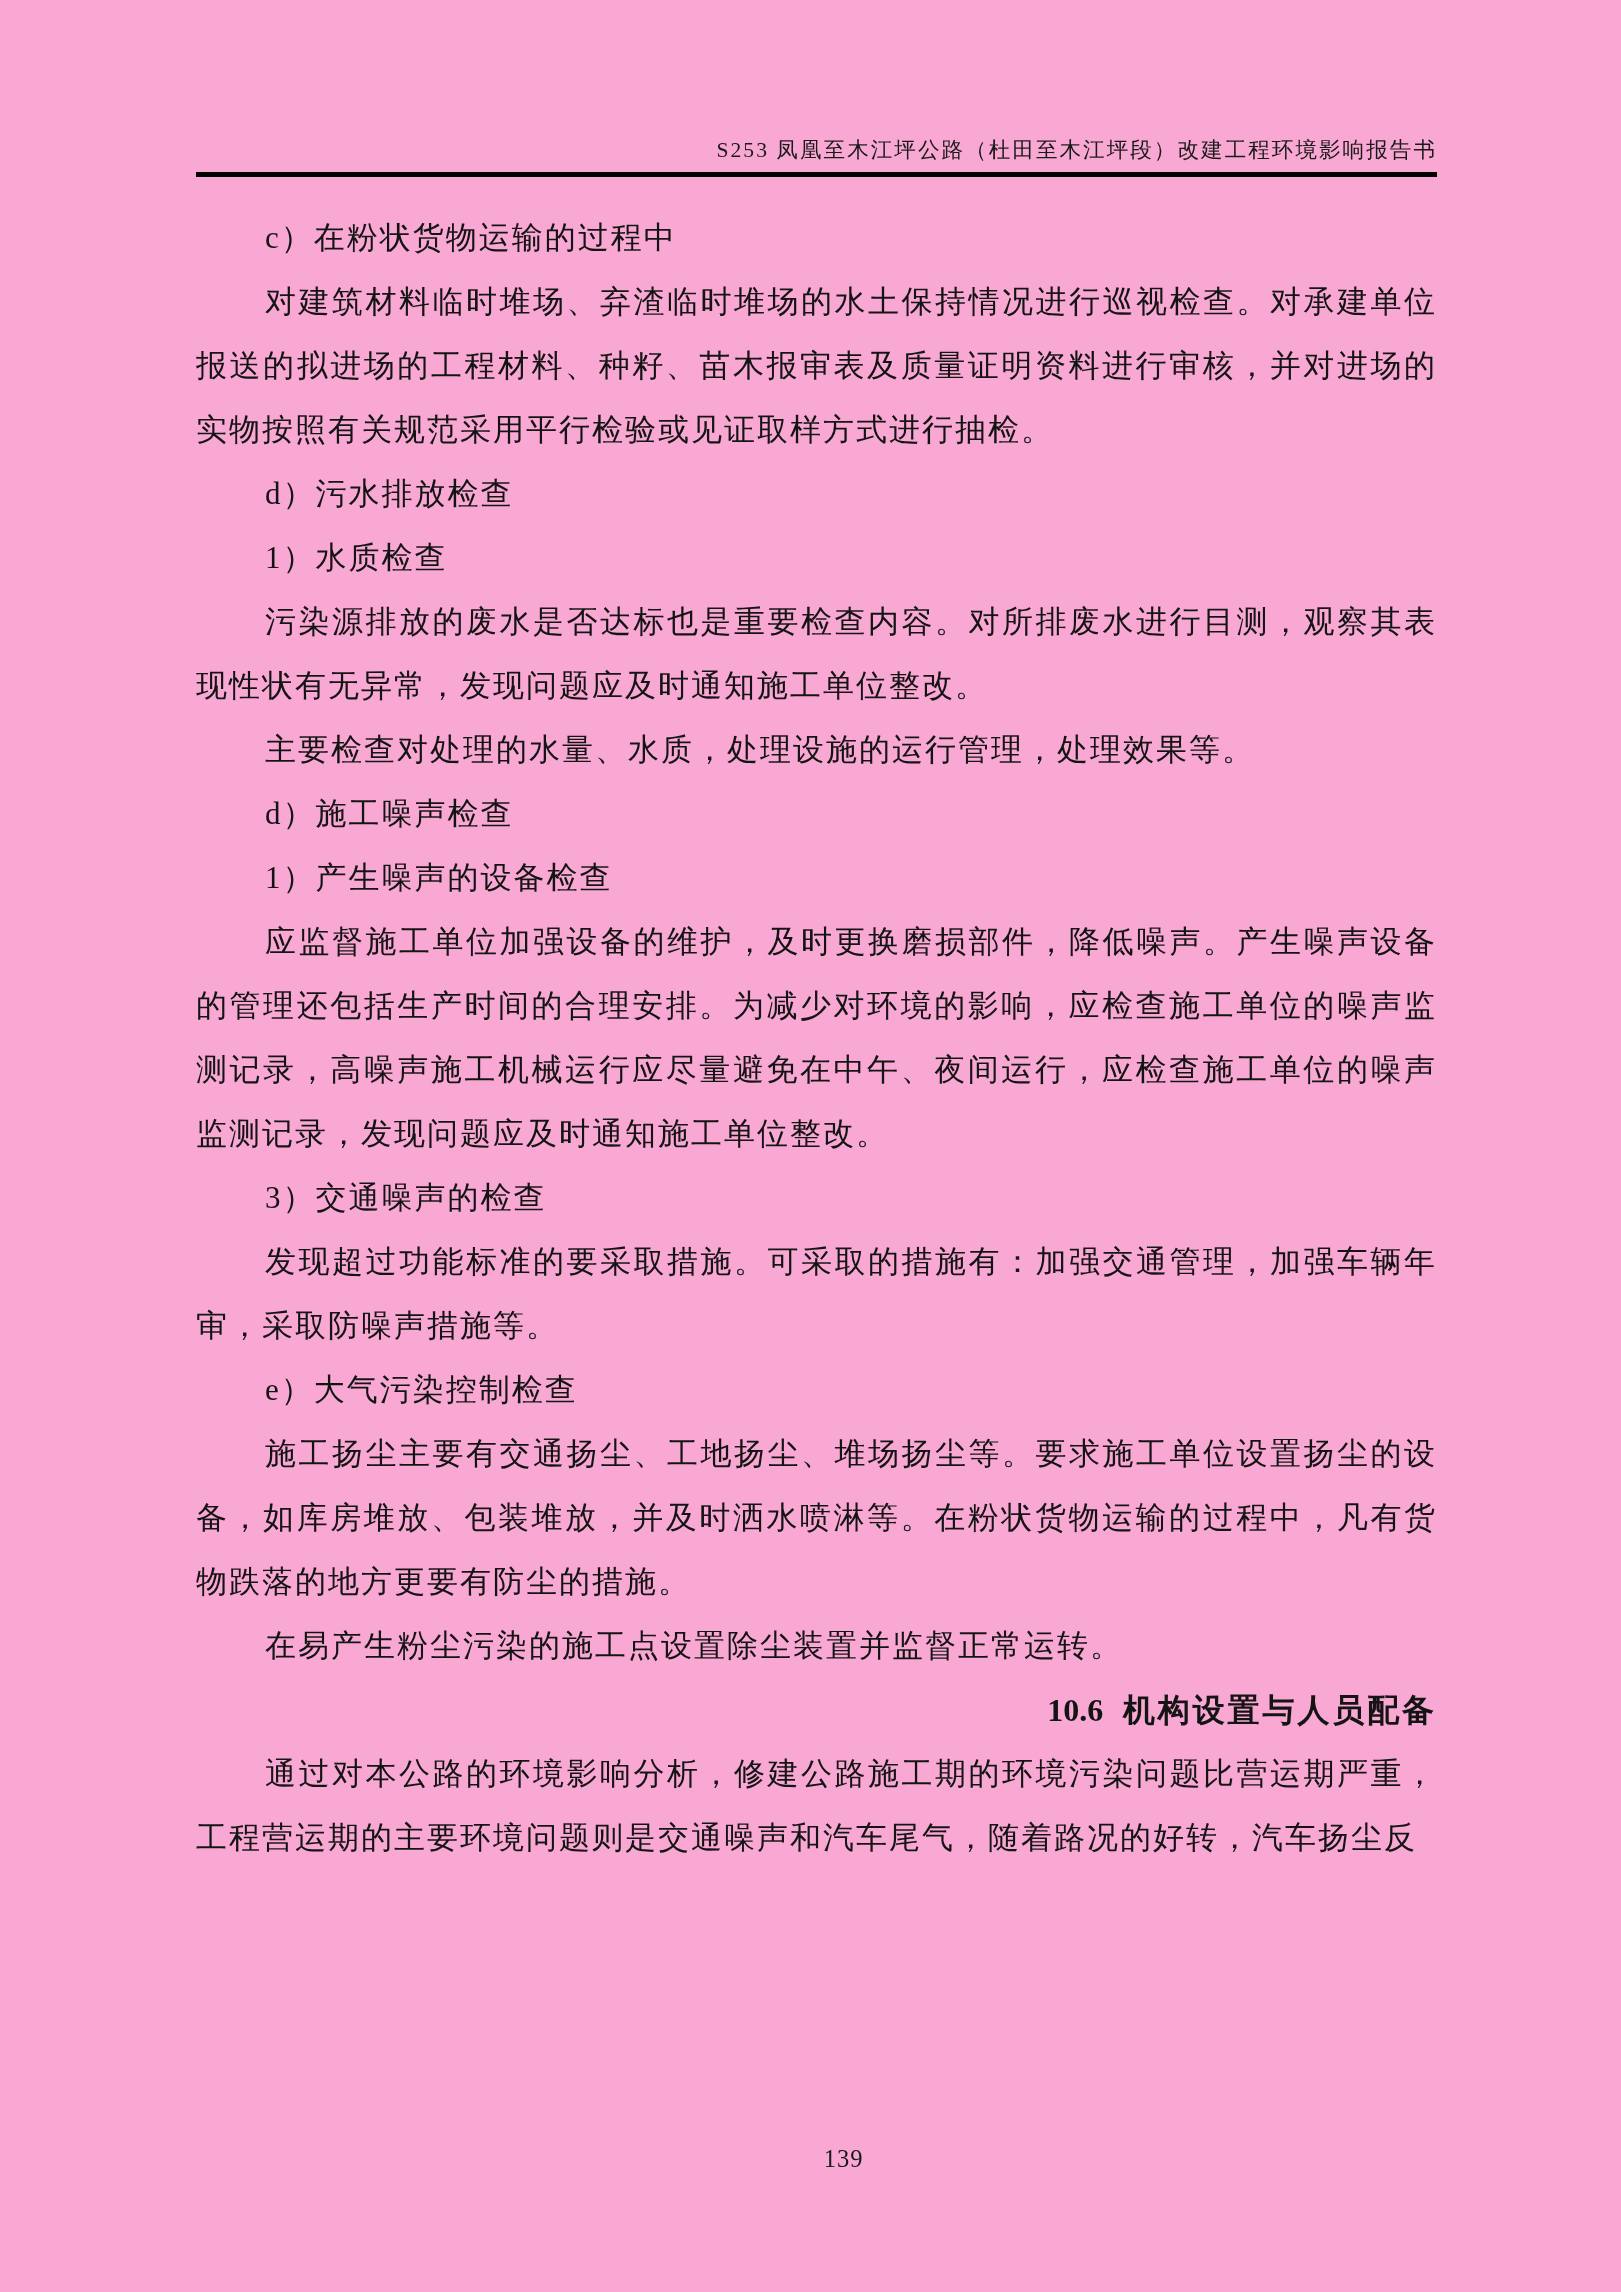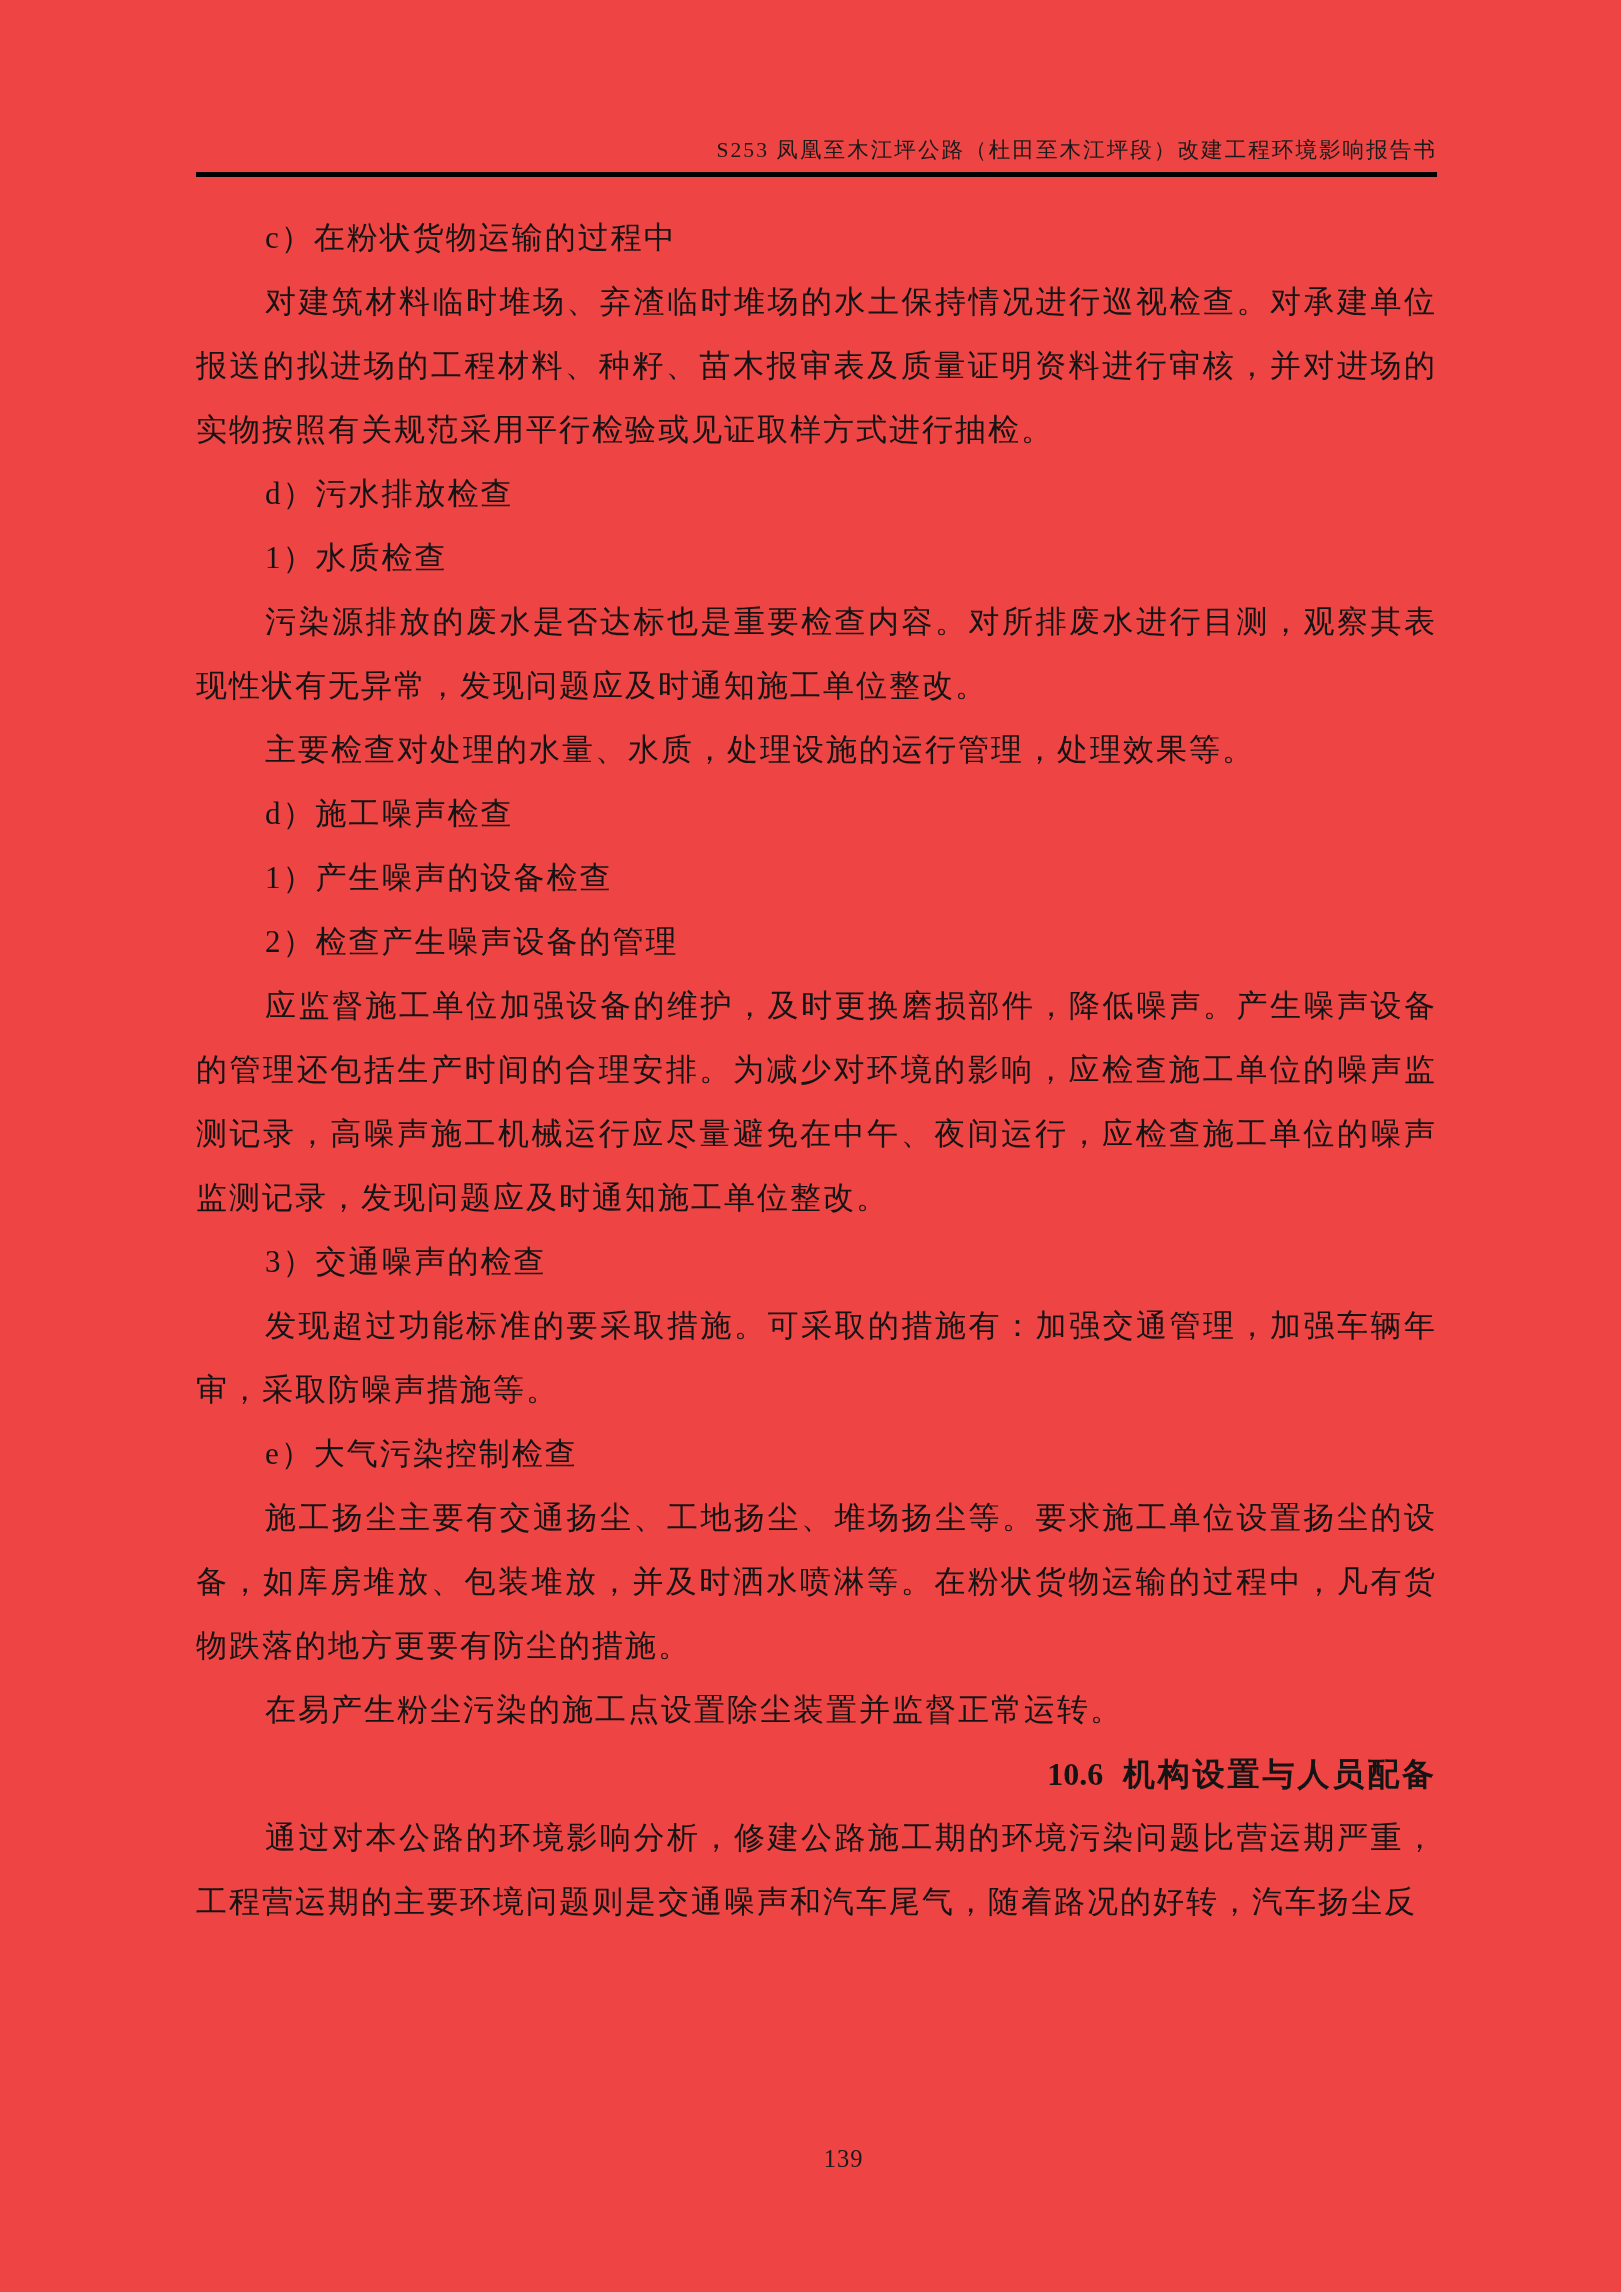--- a/index.html
+++ b/index.html
@@ -5,21 +5,21 @@
   html, body {
     margin: 0;
     padding: 0;
     background: #888;
   }
   .page {
     position: relative;
     width: 1621px;
     height: 2293px;
     margin: 0 auto;
-    background: #ef4444;
+    background: #f9a8d4;
     color: #141414;
     font-family: "Liberation Serif", "DejaVu Serif", serif;
     overflow: hidden;
   }
   .header-title {
     position: absolute;
     left: 196px;
     width: 1241px;
     top: 135px;
     text-align: right;
@@ -95,21 +95,20 @@
 
   <div class="doc-body">
       <p class="item">c）在粉状货物运输的过程中</p>
       <p class="para">对建筑材料临时堆场、弃渣临时堆场的水土保持情况进行巡视检查。对承建单位报送的拟进场的工程材料、种籽、苗木报审表及质量证明资料进行审核，并对进场的实物按照有关规范采用平行检验或见证取样方式进行抽检。</p>
       <p class="item">d）污水排放检查</p>
       <p class="item">1）水质检查</p>
       <p class="para">污染源排放的废水是否达标也是重要检查内容。对所排废水进行目测，观察其表现性状有无异常，发现问题应及时通知施工单位整改。</p>
       <p class="para">主要检查对处理的水量、水质，处理设施的运行管理，处理效果等。</p>
       <p class="item">d）施工噪声检查</p>
       <p class="item">1）产生噪声的设备检查</p>
-      <p class="item">2）检查产生噪声设备的管理</p>
       <p class="para">应监督施工单位加强设备的维护，及时更换磨损部件，降低噪声。产生噪声设备的管理还包括生产时间的合理安排。为减少对环境的影响，应检查施工单位的噪声监测记录，高噪声施工机械运行应尽量避免在中午、夜间运行，应检查施工单位的噪声监测记录，发现问题应及时通知施工单位整改。</p>
       <p class="item">3）交通噪声的检查</p>
       <p class="para">发现超过功能标准的要采取措施。可采取的措施有：加强交通管理，加强车辆年审，采取防噪声措施等。</p>
       <p class="item">e）大气污染控制检查</p>
       <p class="para">施工扬尘主要有交通扬尘、工地扬尘、堆场扬尘等。要求施工单位设置扬尘的设备，如库房堆放、包装堆放，并及时洒水喷淋等。在粉状货物运输的过程中，凡有货物跌落的地方更要有防尘的措施。</p>
       <p class="para">在易产生粉尘污染的施工点设置除尘装置并监督正常运转。</p>
       <p class="heading"><span class="heading-num">10.6</span><span class="heading-text">机构设置与人员配备</span></p>
       <p class="para">通过对本公路的环境影响分析，修建公路施工期的环境污染问题比营运期严重，工程营运期的主要环境问题则是交通噪声和汽车尾气，随着路况的好转，汽车扬尘反</p>
     </div>
 

